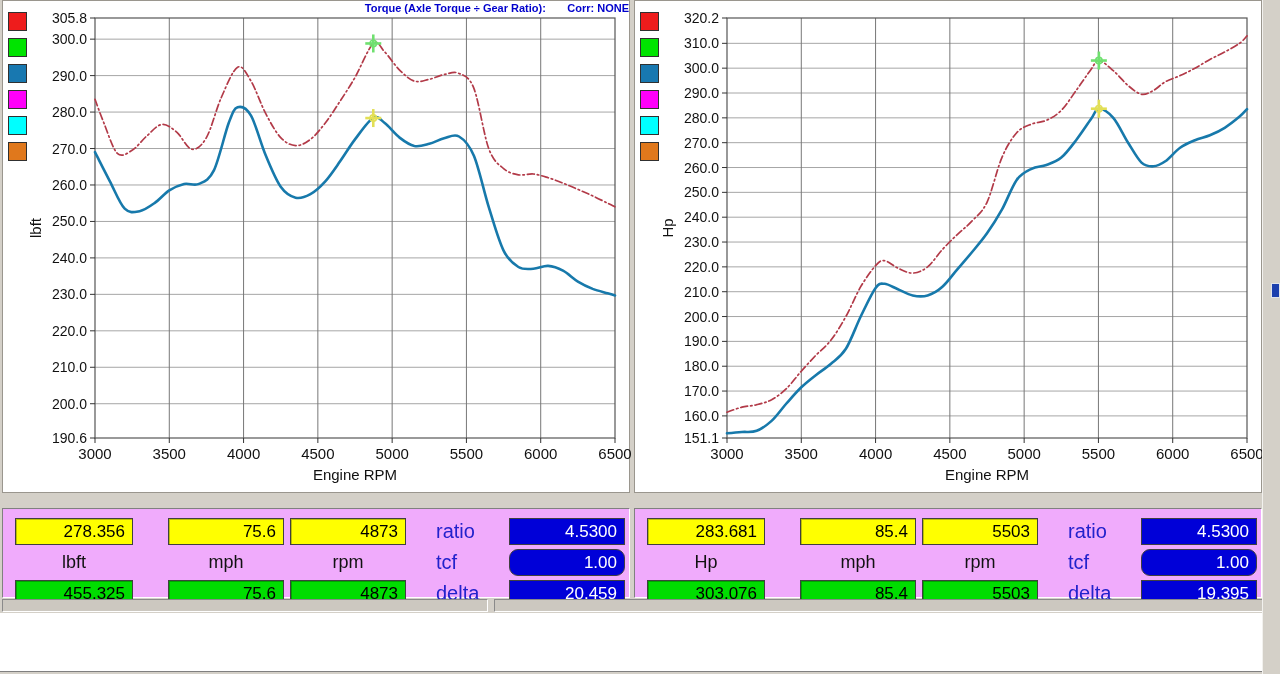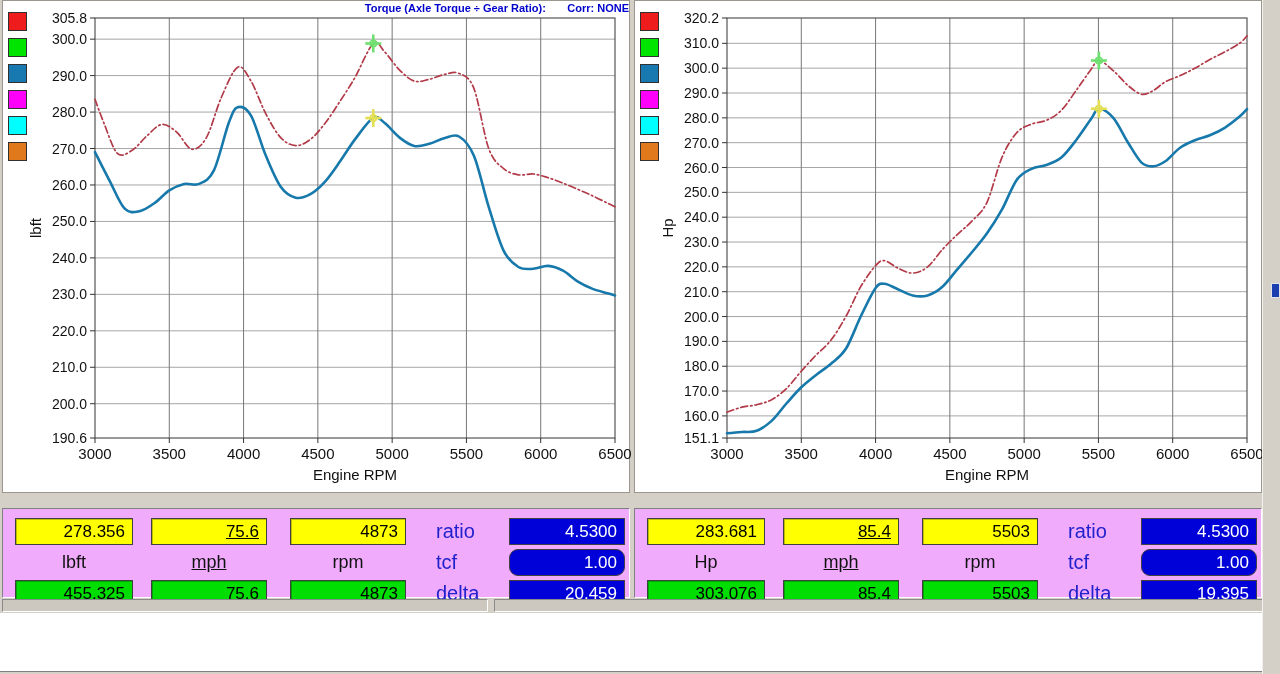--- a/index.html
+++ b/index.html
@@ -23,21 +23,21 @@
     border:1px solid;border-color:#808080 #ffffff #ffffff #808080;box-sizing:border-box;margin-top:12px;
   }
   .field{
     position:absolute;height:27px;line-height:26px;font-size:17px;
     text-align:right;padding-right:7px;box-sizing:border-box;
     border:1px solid #404040;box-shadow:inset 1px 1px 0 rgba(0,0,0,0.25);
   }
   .f-yellow{background:#ffff00;color:#000;}
   .f-green{background:#00dd00;color:#000;}
   .f-blue{background:#0000d8;color:#fff;box-shadow:none;}
-  .c1{left:12px;width:118px;} .c2{left:148px;width:116px;text-decoration:underline;} .c3{left:287px;width:116px;}
+  .c1{left:12px;width:118px;} .c2{left:165px;width:116px;} .c3{left:287px;width:116px;}
   .rowtop{top:9px;} .rowbot{top:71px;}
   .unit{
     position:absolute;top:42px;height:22px;line-height:22px;font-size:18px;color:#111;
     text-align:center;
   }
   .bl{position:absolute;left:433px;font-size:20px;color:#2222cc;}
   .bf{left:506px;width:116px;}
   .bf1{top:9px;} .bf2{top:40px;border-radius:9px;} .bf3{top:71px;}
   .bl1{top:11px;} .bl2{top:42px;} .bl3{top:73px;}
   .divider-bar{

